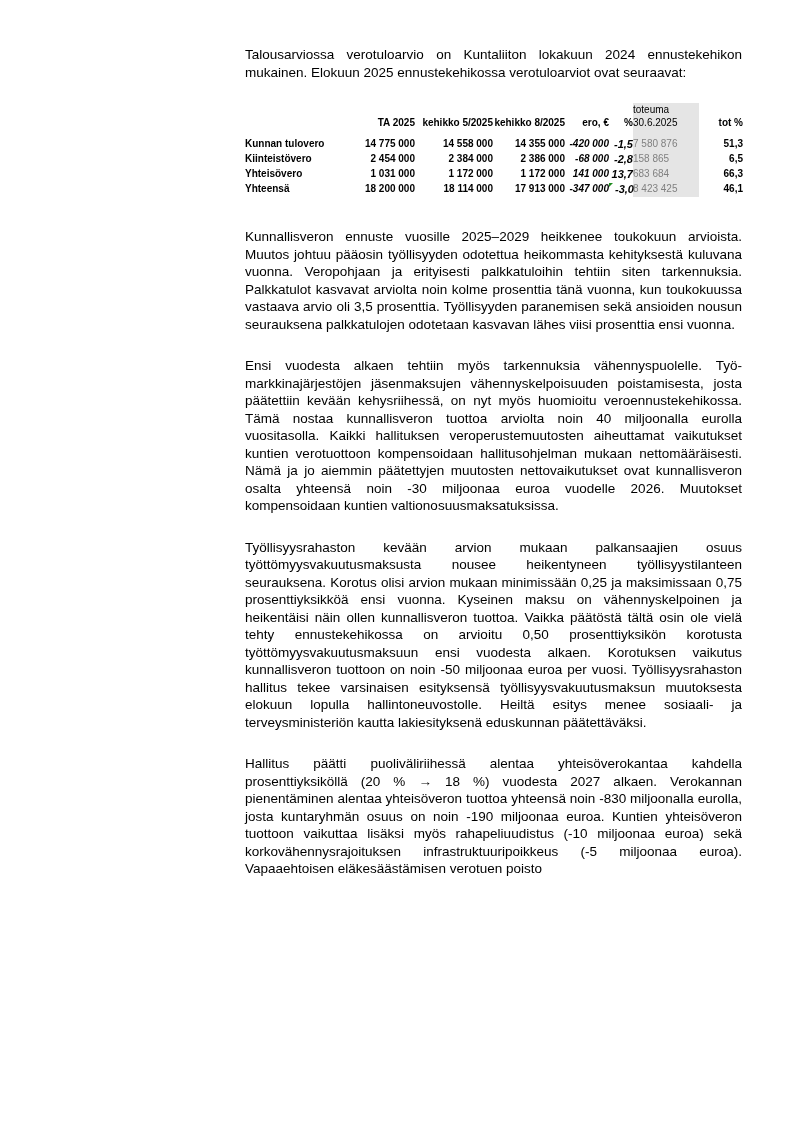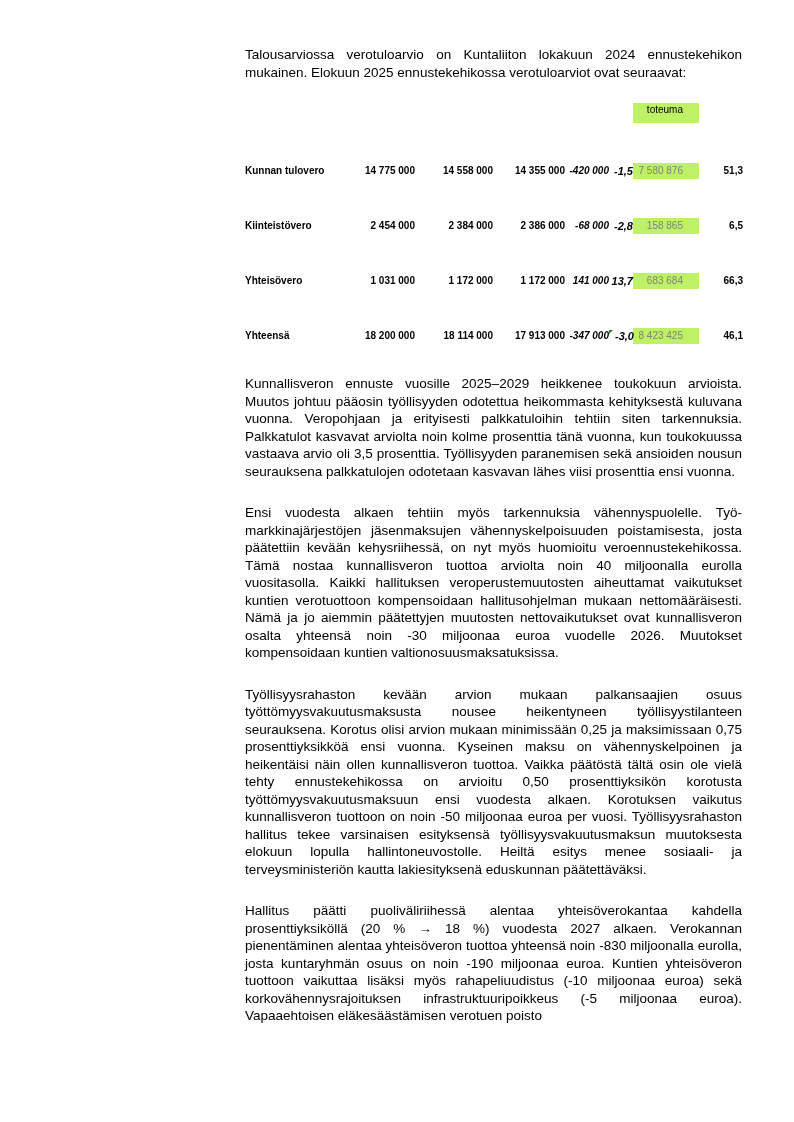--- a/index.html
+++ b/index.html
@@ -17,26 +17,26 @@
 
   
   .tax-table{
     width:498px;margin:0 0 32px 0;
     font-size:10px;font-weight:bold;line-height:13px;
   }
   .trow{display:grid;grid-template-columns:88px 82px 78px 72px 44px 24px 66px 44px;}
   .trow > div{white-space:nowrap;overflow:visible;}
   .c{padding:1px 0;}
   .num{text-align:right;}
-  .col-toteuma{background:#bef264;text-align:right;padding-right:16px;box-sizing:border-box;}
+  .col-toteuma{background:#e5e5e5;text-align:left;padding-right:16px;box-sizing:border-box;}
   .toteuma-val{color:#808080;font-weight:normal;}
   .toteuma-head{font-weight:normal;color:#000;}
   .col-ero{font-style:italic;text-align:right;}
   .col-pct{font-style:italic;font-size:11px;text-align:right;position:relative;}
-  .data-row{height:15px;line-height:14px;margin-top:40px;}
+  .data-row{height:15px;line-height:14px;}
   .head-row{height:13px;line-height:12px;}
   .spacer-row{height:7px;}
   .spacer-row > div{height:7px;}
   .flag{
     display:inline-block;width:0;height:0;vertical-align:top;
     border-top:4px solid #1e8a1e;border-right:4px solid transparent;
     margin-right:2px;margin-top:1px;
   }
 </style>
 </head>
@@ -53,20 +53,30 @@
         <div class="c"></div>
         <div class="c"></div>
         <div class="c"></div>
         <div class="c"></div>
         <div class="c"></div>
         <div class="c"></div>
         <div class="c col-toteuma toteuma-head">toteuma</div>
         <div class="c"></div>
       </div>
 
+      <div class="trow head-row">
+        <div class="c"></div>
+        <div class="c num">TA 2025</div>
+        <div class="c num">kehikko 5/2025</div>
+        <div class="c num">kehikko 8/2025</div>
+        <div class="c num">ero, €</div>
+        <div class="c num">%</div>
+        <div class="c col-toteuma toteuma-head">30.6.2025</div>
+        <div class="c num">tot %</div>
+      </div>
 
       <div class="trow spacer-row">
         <div></div>
           <div></div>
         <div></div>
           <div></div>
         <div></div>
           <div></div>
         <div class="col-toteuma"></div>
         <div></div>

